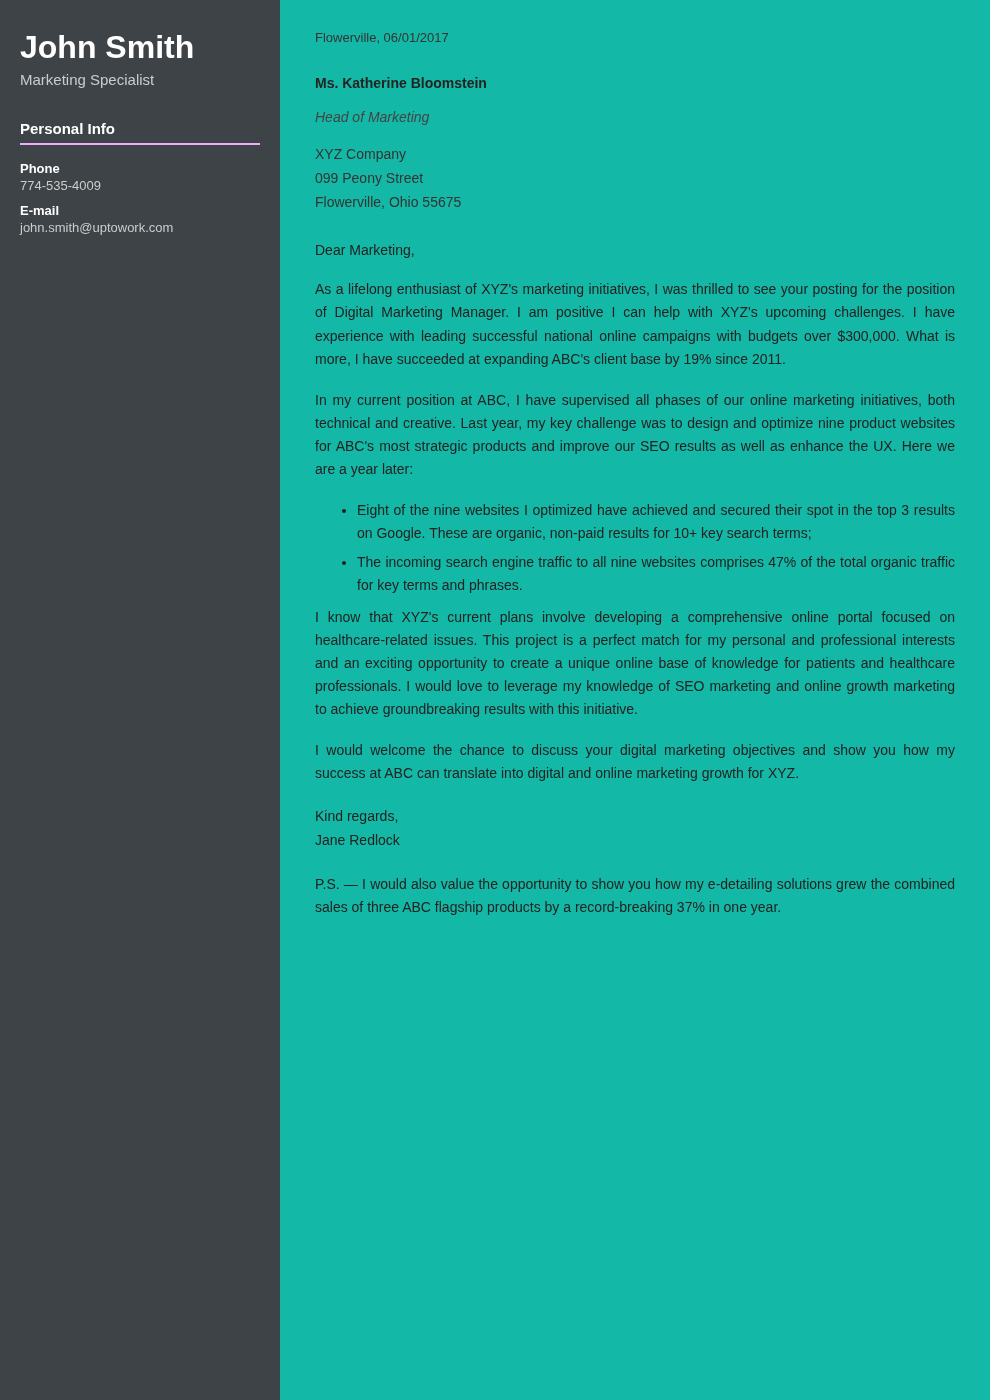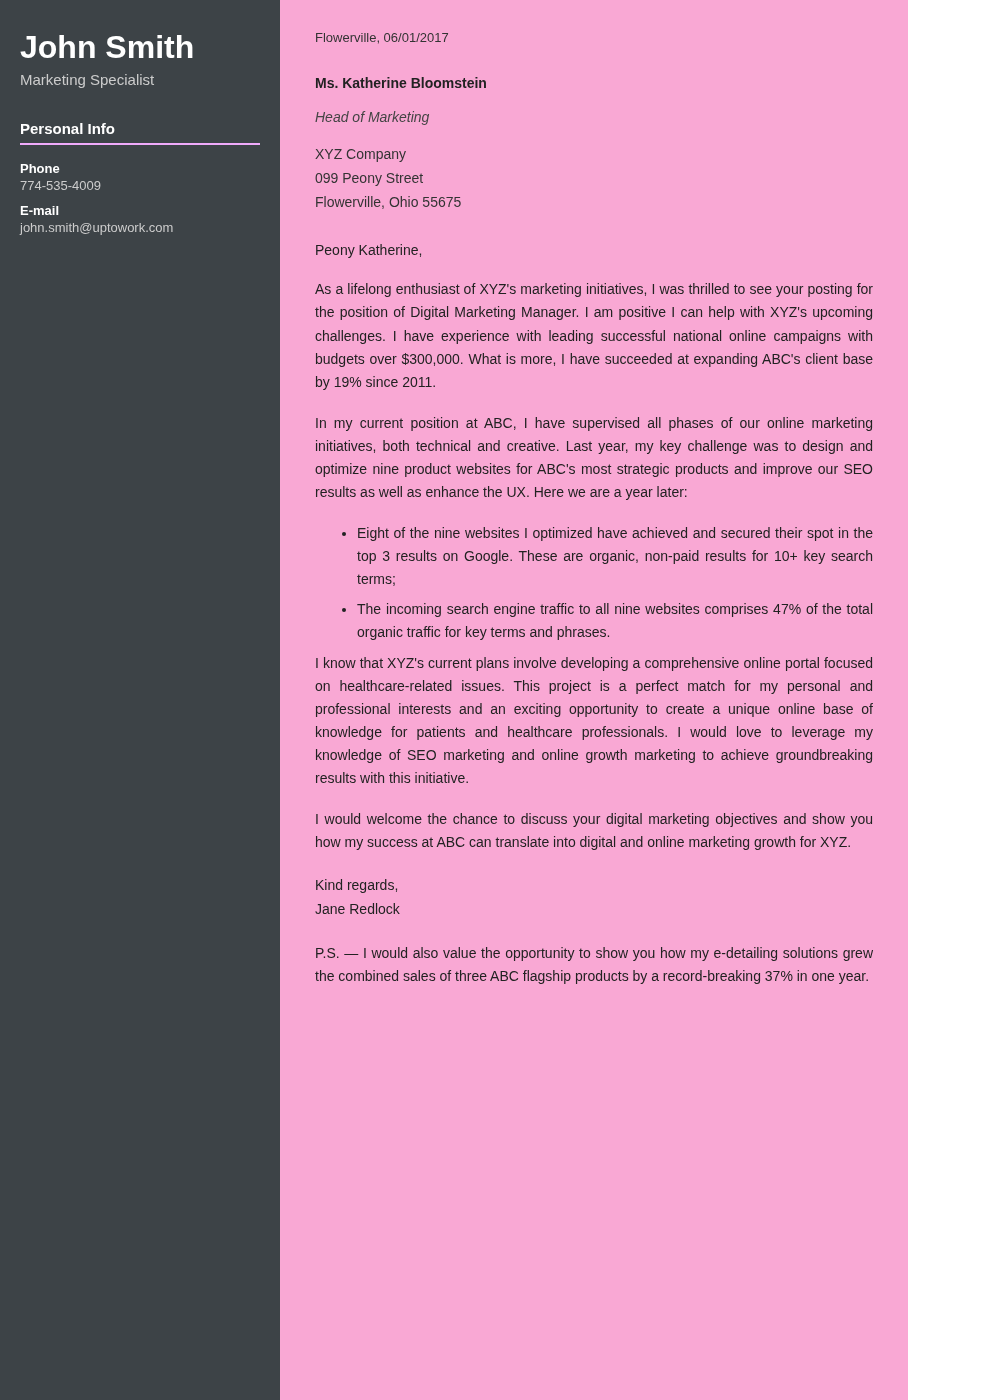--- a/index.html
+++ b/index.html
@@ -12,21 +12,21 @@
       font-family: Arial, sans-serif;
       font-size: 14px;
       color: #222;
       background: #fff;
       width: 990px;
       min-height: 1400px;
     }
 
     .page-wrapper {
       display: flex;
-      width: 908px;
+      width: 990px;
       min-height: 1400px;
     }
 
     
     .sidebar {
       width: 280px;
       min-height: 1400px;
       background-color: #3d4347;
       color: #ffffff;
       padding: 30px 20px;
@@ -68,21 +68,21 @@
     .info-value {
       font-size: 13px;
       color: #cccccc;
       margin-bottom: 4px;
     }
 
     
     .main-content {
       flex: 1;
       padding: 30px 35px 40px 35px;
-      background: #f9a8d4;
+      background: #14b8a6;
     }
 
     .date-line {
       font-size: 13px;
       color: #333;
       margin-bottom: 30px;
     }
 
     .recipient-name {
       font-size: 14px;
@@ -174,21 +174,21 @@
     <div class="recipient-name">Ms. Katherine Bloomstein</div>
 
     <div class="recipient-role">Head of Marketing</div>
 
     <div class="recipient-company">
       <span>XYZ Company</span><br>
       <span>099 Peony Street</span><br>
       <span>Flowerville, Ohio 55675</span>
     </div>
 
-    <div class="greeting">Peony Katherine,</div>
+    <div class="greeting">Dear Marketing,</div>
 
     <p class="body-paragraph">As a lifelong enthusiast of XYZ's marketing initiatives, I was thrilled to see your posting for the position of Digital Marketing Manager. I am positive I can help with XYZ's upcoming challenges. I have experience with leading successful national online campaigns with budgets over $300,000. What is more, I have succeeded at expanding ABC's client base by 19% since 2011.</p>
 
     <p class="body-paragraph">In my current position at ABC, I have supervised all phases of our online marketing initiatives, both technical and creative. Last year, my key challenge was to design and optimize nine product websites for ABC's most strategic products and improve our SEO results as well as enhance the UX. Here we are a year later:</p>
 
     <ul class="bullet-list">
       <li>Eight of the nine websites I optimized have achieved and secured their spot in the top 3 results on Google. These are organic, non-paid results for 10+ key search terms;</li>
       <li>The incoming search engine traffic to all nine websites comprises 47% of the total organic traffic for key terms and phrases.</li>
     </ul>
 

